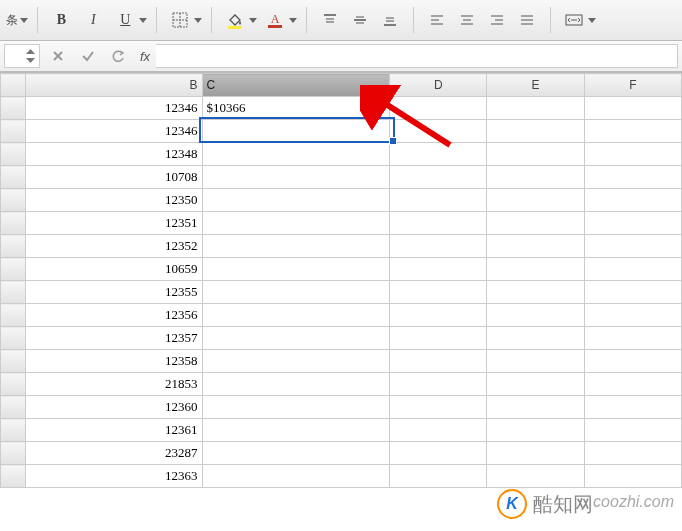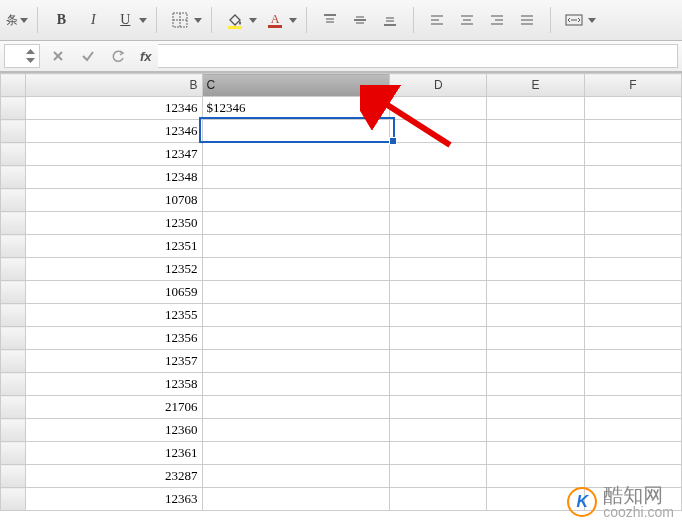--- a/index.html
+++ b/index.html
@@ -6,21 +6,21 @@
   .toolbar{background:linear-gradient(#f8f8f8,#e8e8e8);border-bottom:1px solid #bbb;height:40px;display:flex;align-items:center;padding:0 6px;gap:2px;}
   .tbtn{display:inline-flex;align-items:center;justify-content:center;width:28px;height:28px;border:1px solid transparent;border-radius:3px;color:#444;position:relative;}
   .tbtn svg{display:block;}
   .sep{width:1px;height:26px;background:#ccc;margin:0 6px;}
   .dd{width:10px;height:28px;display:inline-flex;align-items:center;justify-content:center;margin-left:-4px;}
   .dd svg{display:block;}
   .group{display:flex;align-items:center;}
   .fx-bar{background:linear-gradient(#fafafa,#eee);border-bottom:1px solid #bbb;height:30px;display:flex;align-items:center;padding:0 4px;gap:6px;}
   .namebox{width:30px;height:22px;border:1px solid #ccc;background:#fff;display:flex;align-items:center;justify-content:flex-end;padding-right:4px;}
   .fxicon{width:22px;height:22px;display:inline-flex;align-items:center;justify-content:center;color:#888;border:1px solid transparent;border-radius:3px;}
-  .fxlabel{font-style:italic;color:#555;font-size:13px;margin-left:4px;font-weight:bold;}
+  .fxlabel{font-style:italic;color:#555;font-size:13px;margin-left:4px;}
   .fxinput{flex:1;height:22px;border:1px solid #ccc;border-left:none;background:#fff;}
   .sheet{position:relative;overflow:hidden;height:460px;border-top:1px solid #bbb;}
   table{border-collapse:collapse;table-layout:fixed;}
   th,td{border:1px solid #ccc;padding:0 4px;height:22px;font-size:13px;font-family:"Times New Roman",serif;}
   th{background:linear-gradient(#f6f6f6,#e2e2e2);color:#444;font-weight:normal;font-family:Arial,sans-serif;font-size:12px;}
   .rowhead{width:18px;background:linear-gradient(#f6f6f6,#e2e2e2);text-align:center;}
   .corner{width:18px;background:linear-gradient(#f6f6f6,#e2e2e2);}
   .colB{width:180px;text-align:right;}
   .colC{width:192px;text-align:left;}
   .colD,.colE,.colF{width:96px;}
@@ -201,43 +201,35 @@
           <th class="corner"></th>
           <th class="colB">B</th>
           <th class="colC sel">C</th>
           <th class="colD">D</th>
           <th class="colE">E</th>
           <th class="colF">F</th>
         </tr>
         <tr>
           <td class="rowhead"></td>
           <td class="colB">12346</td>
-          <td class="colC">$12346</td>
+          <td class="colC">$10366</td>
           <td class="colD"></td>
           <td class="colE"></td>
           <td class="colF"></td>
         </tr>
         <tr>
           <td class="rowhead"></td>
           <td class="colB">12346</td>
           <td class="colC"></td>
           <td class="colD"></td>
           <td class="colE"></td>
           <td class="colF"></td>
         </tr>
         <tr>
           <td class="rowhead"></td>
-          <td class="colB">12347</td>
-          <td class="colC"></td>
-          <td class="colD"></td>
-          <td class="colE"></td>
-          <td class="colF"></td>
-        </tr>
-        <tr>
-          <td class="rowhead"></td>
           <td class="colB">12348</td>
           <td class="colC"></td>
           <td class="colD"></td>
           <td class="colE"></td>
           <td class="colF"></td>
         </tr>
         <tr>
           <td class="rowhead"></td>
           <td class="colB">10708</td>
           <td class="colC"></td>
@@ -304,21 +296,21 @@
         <tr>
           <td class="rowhead"></td>
           <td class="colB">12358</td>
           <td class="colC"></td>
           <td class="colD"></td>
           <td class="colE"></td>
           <td class="colF"></td>
         </tr>
         <tr>
           <td class="rowhead"></td>
-          <td class="colB">21706</td>
+          <td class="colB">21853</td>
           <td class="colC"></td>
           <td class="colD"></td>
           <td class="colE"></td>
           <td class="colF"></td>
         </tr>
         <tr>
           <td class="rowhead"></td>
           <td class="colB">12360</td>
           <td class="colC"></td>
           <td class="colD"></td>
@@ -359,18 +351,18 @@
     <defs>
         <marker id="ah" markerWidth="10" markerHeight="10" refX="2" refY="5" orient="auto">
           <path d="M0 0 L10 5 L0 10 Z" fill="#e60000"></path>
         </marker>
       </defs>
     <line x1="90" y1="60" x2="18" y2="14" stroke="#e60000" stroke-width="6" marker-end="url(#ah)"></line>
   </svg>
 
   <div class="watermark">
     <span class="wlogo">K</span>
-    <div style="display:flex;flex-direction:column;line-height:1;">
+    <div style="display:flex;line-height:1;">
       <span>酷知网</span>
-      <span style="font-size:14px;color:#aaa;">coozhi.com</span>
+      <span style="font-size:16px;color:#aaa;font-style:italic;">coozhi.com</span>
     </div>
   </div>
 </div>
 
 </body></html>

